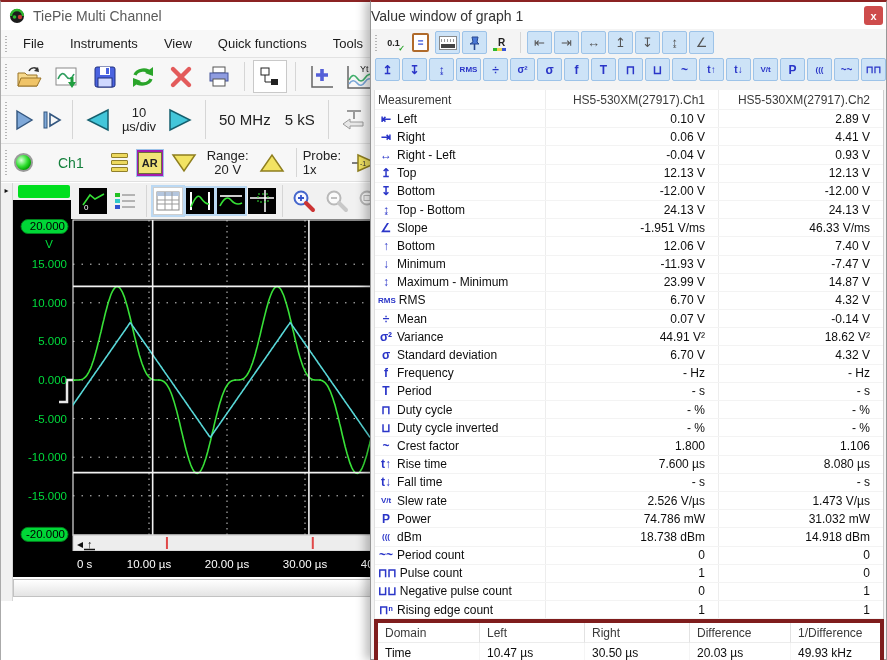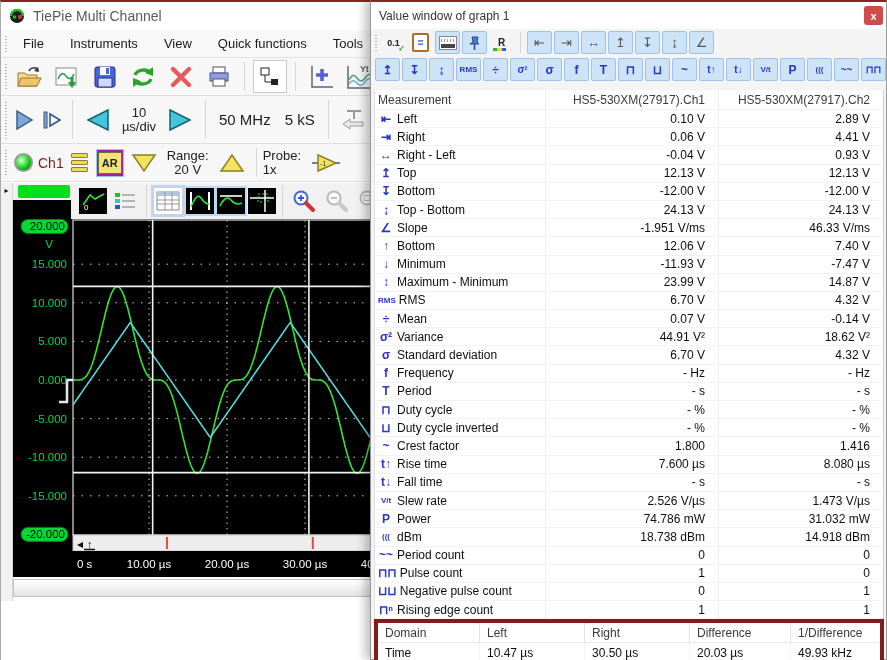--- a/index.html
+++ b/index.html
@@ -22,40 +22,40 @@
   .pressed-wrap{background:#a21caf;border:1px solid #9cc3e8}
   .two-line{display:flex;flex-direction:column;align-items:center;line-height:1.05;font-size:13px;color:#222}
   .num-big{font-size:15px;color:#222;margin:10px 7px;white-space:nowrap}
   .presamp{display:flex;flex-direction:column;align-items:flex-end;line-height:1.1;font-size:13px;color:#222;width:130px;margin-left:4px}
   .ar-box{width:22px;height:20px;background:#f1e378;border:1.5px solid #6d6d3a;display:flex;align-items:center;justify-content:center;
           font-size:11px;font-weight:bold;color:#222}
   .bars{display:flex;flex-direction:column;gap:2px;margin:0 6px}
   .bars span{width:15px;height:3px;background:#edd95e;border:1px solid #91802a;border-radius:1px}
   .led{width:15px;height:15px;border-radius:50%;margin:0 4px;border:2px solid #9a9a9a;
        background:radial-gradient(circle at 35% 35%, #d9ffd9 0%, #33e033 45%, #00a000 75%, #006800 100%)}
-  .chname{font-size:14px;margin:0 1px;color:#7f1d1d}
+  .chname{font-size:14px;margin:0 21px;color:#15803d}
   
   .grapharea{position:absolute;left:0;top:181px;width:384px;height:418px;display:flex}
   .collapse{width:12px;background:#f1f1f1;border-right:1px solid #d6d6d6;font-size:8px;color:#111;padding-top:3px;text-align:center}
   .graph{width:372px}
   .ghead{height:36px;background:#f1f1f1;display:flex}
   .gaxis-head{width:60px;display:flex;flex-direction:column}
   .greenbar{height:13px;margin:2px 1px 0 5px;background:#00df1e;border-radius:2px}
   .axisblack{flex:1;background:#000;margin-top:2px}
   .gtoolbar{flex:1;display:flex;align-items:center;gap:3px;padding-left:8px}
   .gbtn{width:28px;height:26px;display:flex;align-items:center;justify-content:center;background:transparent;border:1px solid transparent}
   .gbtn.dark{background:#000;width:26px;height:24px}
   .gbtn.lite{background:#fff;border:1px solid #cfcfcf}
   .gbtn.gpressed{box-shadow:0 0 0 2px #bcd9f3}
   #scope{display:block}
   .hscroll{width:372px;height:18px;margin-top:2px;background:linear-gradient(#ffffff,#e4e4e4);border:1px solid #c2c2c2;box-sizing:border-box}
   
   .valwin{position:absolute;left:370px;top:0;width:517px;height:660px;background:#f4f4f4;
           border:1px solid #979797;border-top:2px solid #8c2323;box-sizing:border-box;box-shadow:-5px 0 9px rgba(0,0,0,.25)}
-  .vtitle{height:27px;background:#fff;display:flex;align-items:center;padding-left:8px;font-size:12px;color:#333}
+  .vtitle{height:27px;background:#fff;display:flex;align-items:center;font-size:14px;color:#333}
   .vclose{position:absolute;right:3px;top:4px;width:19px;height:19px;background:#ce4c4c;border-radius:3px;color:#fff;
           font-weight:bold;font-size:11px;display:flex;align-items:center;justify-content:center}
   .vtb{display:flex;align-items:center;height:27px;background:#f4f4f4}
   .vbtn{min-width:19px;height:21px;padding:0 2px;margin:0 1px;display:flex;align-items:center;justify-content:center;
         font-size:13px;color:#555;border:1px solid transparent;position:relative}
   .vbtn.pressed{background:#cde3f7;border:1px solid #9dc3e8;border-radius:2px}
   .vtb2 .vbtn{color:#2a35c8;font-weight:bold;font-size:12px}
   .g2{font-size:8px;color:#1fa01f;font-weight:bold;position:absolute;right:0;bottom:0}
   .rbar{position:absolute;left:3px;bottom:2px;width:13px;height:3px;
         background:linear-gradient(to right,#2db82d 0 33%,#e8d44d 33% 66%,#3a55d8 66% 100%)}
@@ -620,21 +620,21 @@
           </div>
           <div class="cv">- %</div>
           <div class="cv">- %</div>
         </div>
         <div class="mrow">
           <div class="cl">
             <span class="micon">~</span>
             <span>Crest factor</span>
           </div>
           <div class="cv">1.800</div>
-          <div class="cv">1.416</div>
+          <div class="cv">1.106</div>
         </div>
         <div class="mrow">
           <div class="cl">
             <span class="micon">t↑</span>
             <span>Rise time</span>
           </div>
           <div class="cv">7.600 µs</div>
           <div class="cv">8.080 µs</div>
         </div>
         <div class="mrow">

